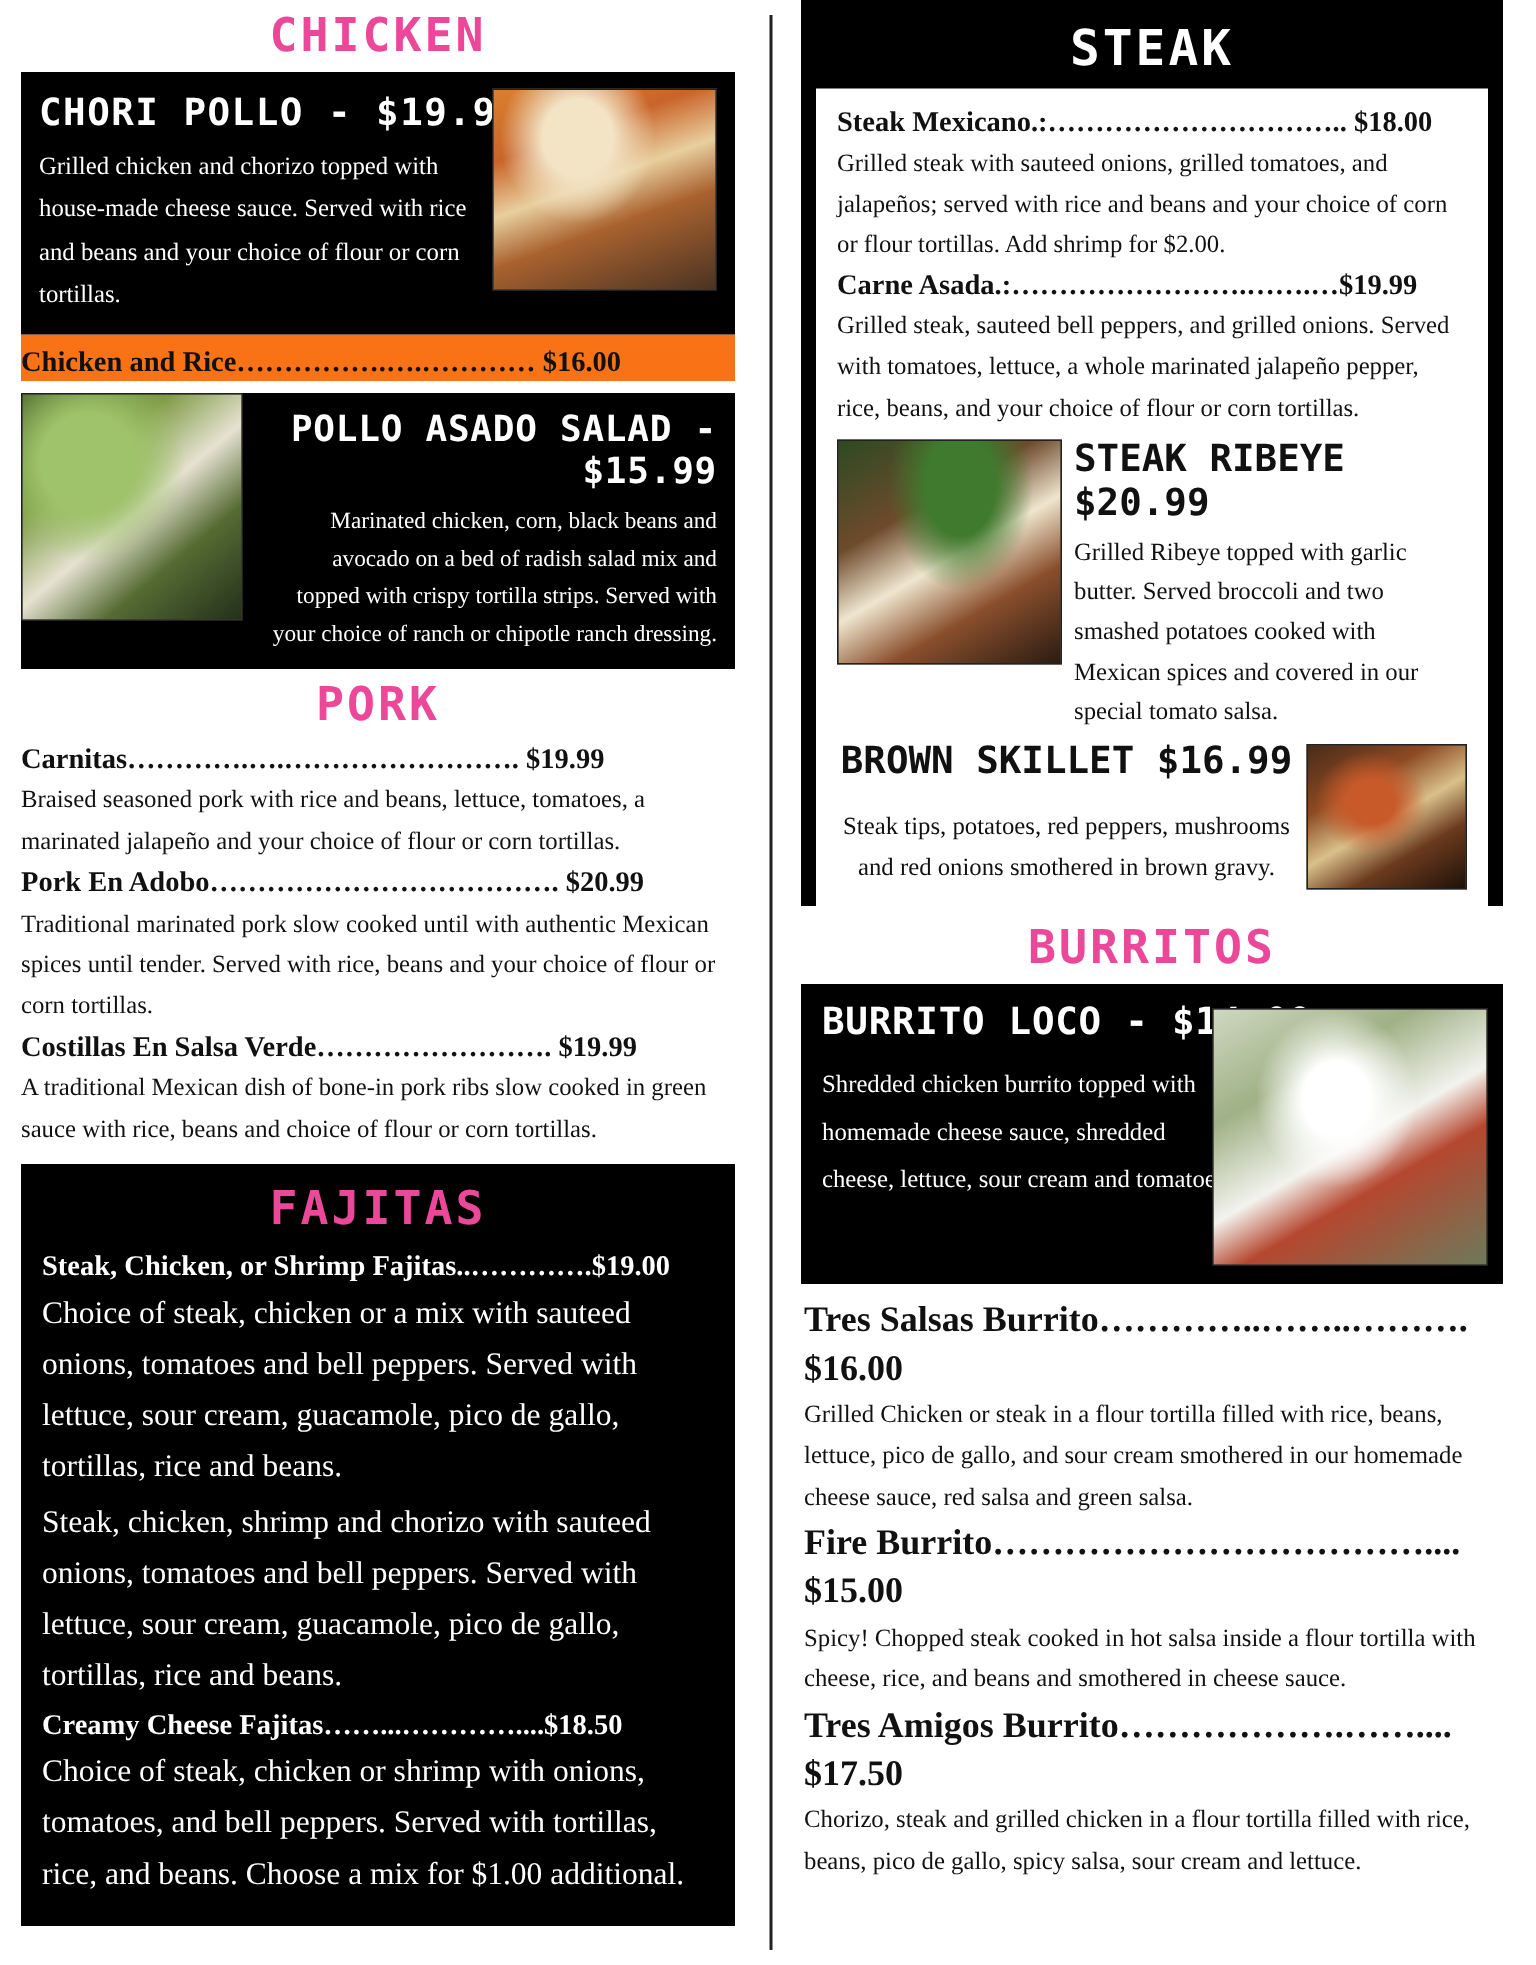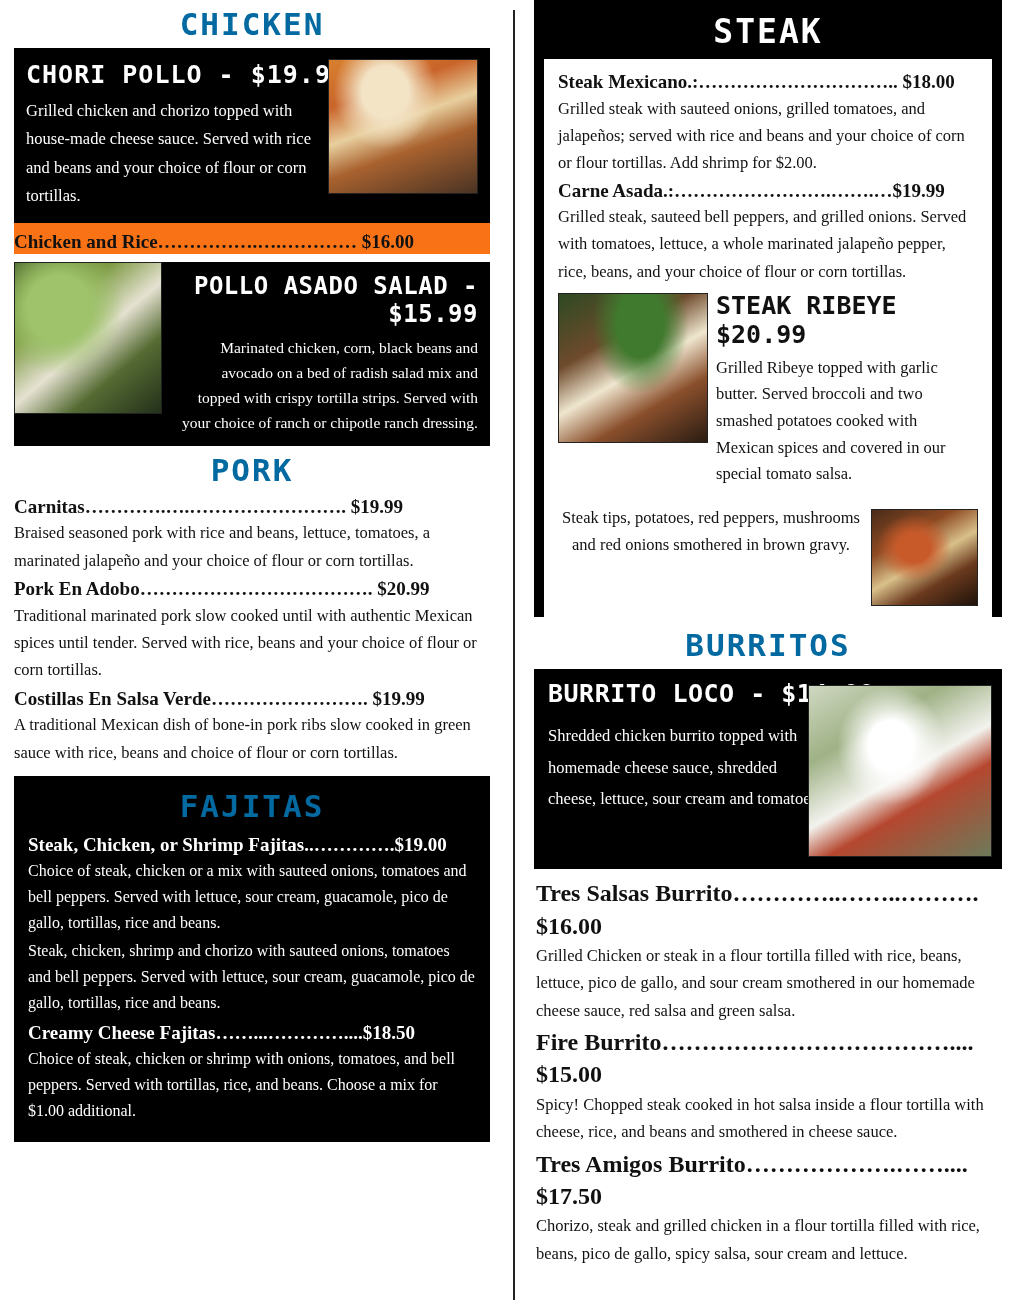--- a/index.html
+++ b/index.html
@@ -18,21 +18,21 @@
 
   .section-title{
     font-family:"DejaVu Sans Mono", monospace;
     font-weight:700;
     text-align:center;
     letter-spacing:2px;
   }
   h2.sec{
     font-size:31px;
     margin:6px 0 6px 0;
-    color:#0369a1;
+    color:#ec4899;
   }
   .blackbox{
     background:#000;
     color:#fff;
     box-sizing:border-box;
   }
   .whitebox{
     background:#f97316;
     color:#111;
     box-sizing:border-box;
@@ -107,21 +107,21 @@
     font-weight:700;font-size:24px;letter-spacing:.5px;margin:2px 0 7px 0;
   }
   .salad-desc{font-size:15.5px;line-height:1.62;}
 
   
   .fajitas-block{
     margin-top:10px;padding:8px 14px 16px 14px;
   }
   .fajitas-block h2{margin:4px 0 8px 0;font-size:31px;}
   .fajitas-block .item-name{font-size:19px;margin-top:4px;}
-  .fajitas-block .item-desc{font-size:16px;line-height:1.63;}
+  .fajitas-block .item-desc{font-size:21px;line-height:1.63;}
 
   
   .steak-wrap{
     background:#000;padding:6px 0 0 0;
   }
   .steak-wrap h2{color:#fff;margin:6px 0 8px 0;font-size:33px;}
   .steak-inner{
     background:#fff;margin:0 10px 10px 10px;padding:10px 14px 12px 14px;
     position:relative;
   }
@@ -258,20 +258,21 @@
           <div class="photo photo-ribeye"></div>
           <div class="ribeye-text">
             <div class="ribeye-title">STEAK RIBEYE  $20.99</div>
             <div class="ribeye-desc">Grilled Ribeye topped with garlic butter. Served broccoli and two smashed potatoes cooked with Mexican spices and covered in our special tomato salsa.</div>
           </div>
         </div>
 
         <div class="skillet-row">
           <div class="photo photo-skillet"></div>
           <div class="skillet-text">
+            <div class="skillet-title">BROWN SKILLET $16.99</div>
             <div class="skillet-desc">Steak tips, potatoes, red peppers, mushrooms and red onions smothered in brown gravy.</div>
           </div>
         </div>
       </div>
     </div>
 
     <h2 class="sec section-title burrito-head">BURRITOS</h2>
 
     <div class="blackbox burrito-block">
       <div class="photo photo-burrito"></div>

